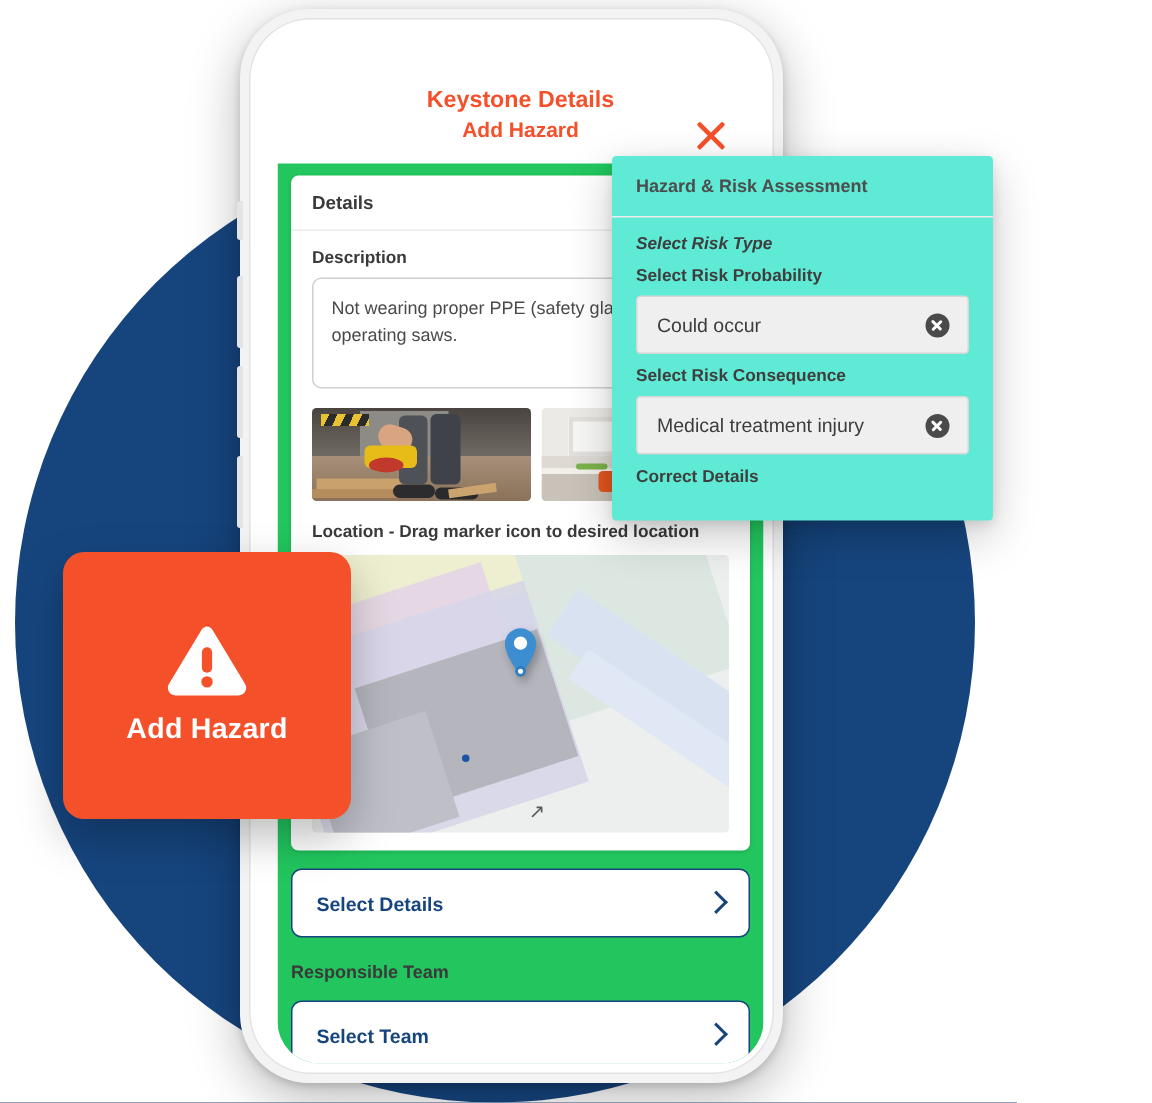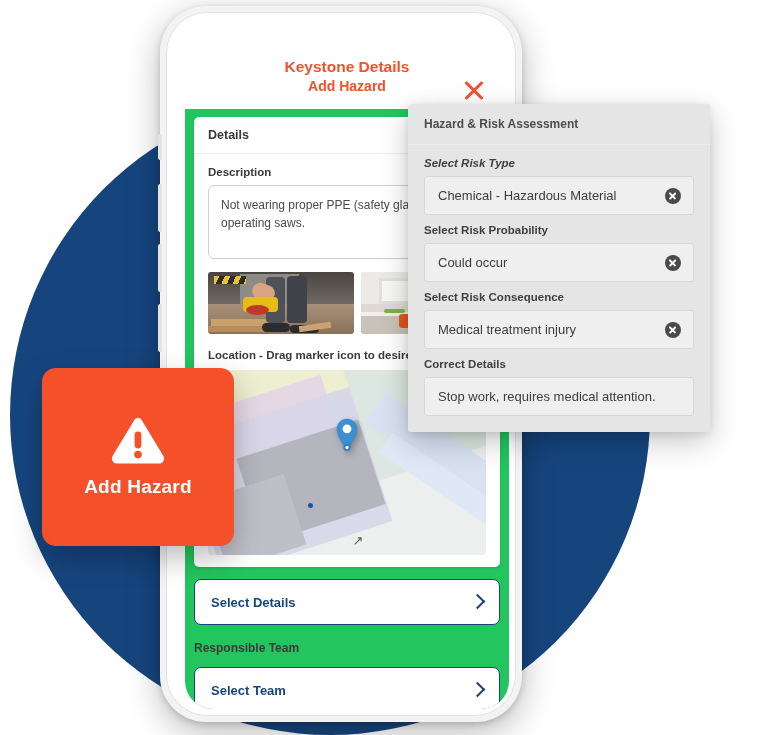--- a/index.html
+++ b/index.html
@@ -311,22 +311,22 @@
     color: #fff;
     font-size: 19px;
     font-weight: bold;
     letter-spacing: .2px;
   }
 
   
   .risk-panel {
     position: absolute;
     left: 408px; top: 104px;
-    width: 302px;
-    background: #e5e5e5;
+    width: 254px;
+    background: #5eead4;
     border-radius: 3px;
     box-shadow: 0 10px 30px rgba(0,0,0,0.22), 0 2px 8px rgba(0,0,0,0.10);
     overflow: hidden;
   }
   .risk-head {
     padding: 13px 16px;
     font-size: 12px;
     font-weight: bold;
     color: #4d4d4d;
     border-bottom: 1px solid #ececec;
@@ -489,38 +489,31 @@
       <circle cx="28" cy="38.6" r="3.8" fill="#F4502A"></circle>
     </svg>
     <div class="hazard-label">Add Hazard</div>
   </div>
 
   <div class="risk-panel">
     <div class="risk-head">Hazard &amp; Risk Assessment</div>
     <div class="risk-body">
 
       <div class="risk-label">Select Risk Type</div>
-      <div class="risk-input">
-        <span>Chemical - Hazardous Material</span>
-        <span class="clear-btn"></span>
-      </div>
 
       <div class="risk-label">Select Risk Probability</div>
       <div class="risk-input">
         <span>Could occur</span>
         <span class="clear-btn"></span>
       </div>
 
       <div class="risk-label">Select Risk Consequence</div>
       <div class="risk-input">
         <span>Medical treatment injury</span>
         <span class="clear-btn"></span>
       </div>
 
       <div class="risk-label">Correct Details</div>
-      <div class="risk-input plain">
-        <span>Stop work, requires medical attention.</span>
-      </div>
 
     </div>
   </div>
 
 </div>
 
 </body></html>

